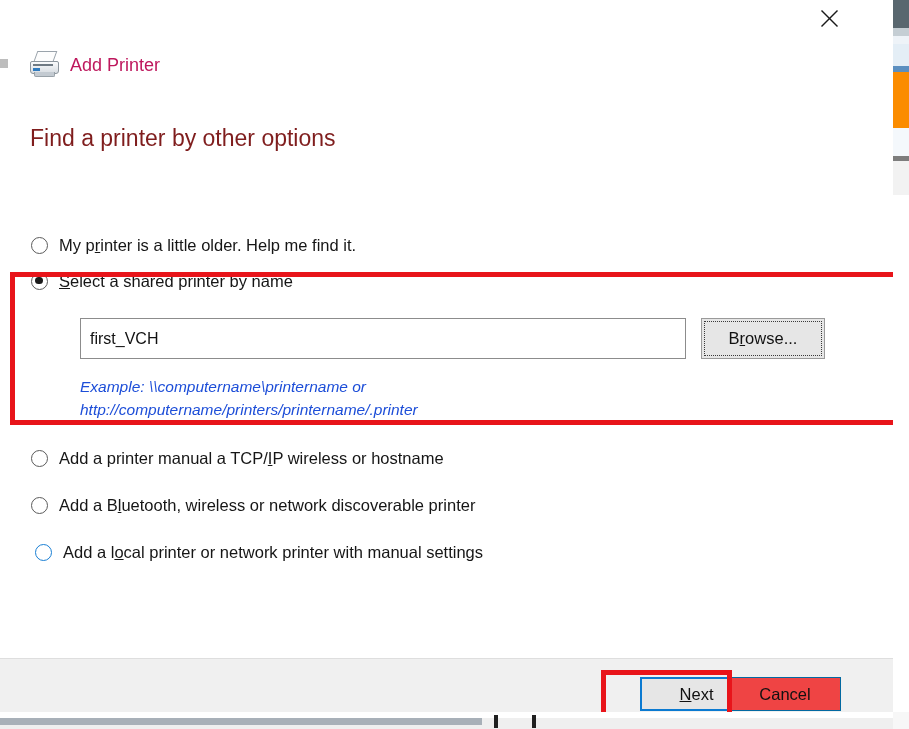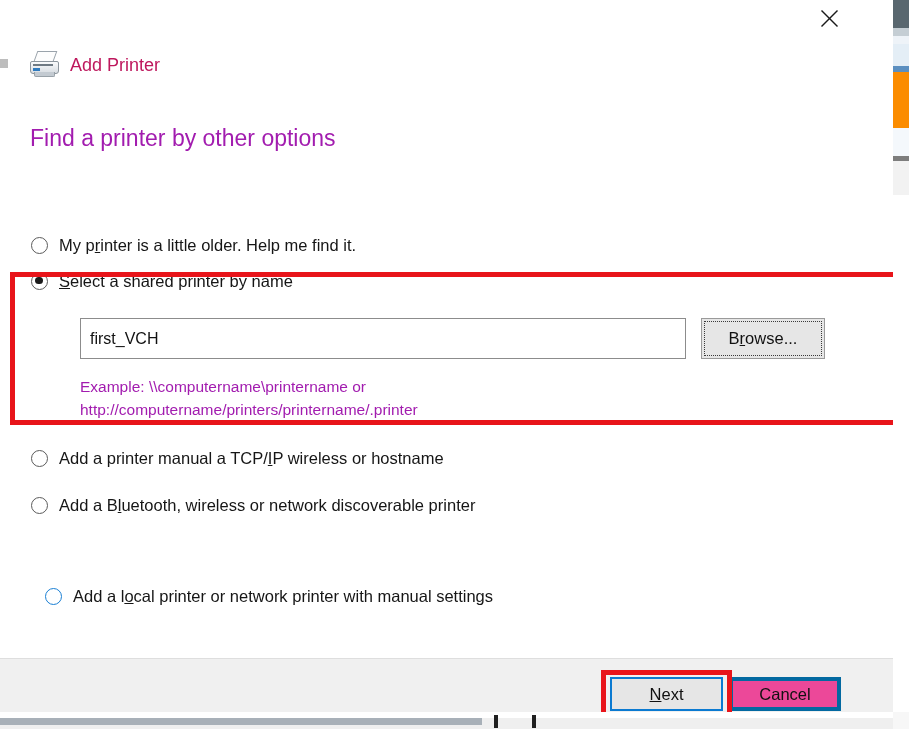--- a/index.html
+++ b/index.html
@@ -124,21 +124,21 @@
     line-height: 1;
     white-space: nowrap;
   }
 
   
   #page-heading {
     position: absolute;
     left: 30px;
     top: 125px;
     font-size: 23px;
-    color: #a21caf;
+    color: #7f1d1d;
     white-space: nowrap;
   }
 
   
   #options-group {
     position: absolute;
     left: 0;
     top: 0;
     width: 893px;
     height: 728px;
@@ -225,23 +225,24 @@
     left: 2px; top: 2px; right: 2px; bottom: 2px;
     border: 1px dotted #3a3a3a;
     pointer-events: none;
   }
 
   #example-text {
     position: absolute;
     left: 80px;
     top: 375px;
     font-size: 15.5px;
-    color: #a21caf;
+    color: #1d4ed8;
     line-height: 23px;
     white-space: pre-line;
+    font-style: italic;
   }
 
   
   .annot-box {
     position: absolute;
     border: 5px solid #e8141a;
     box-sizing: border-box;
     pointer-events: none;
     background: transparent;
   }
@@ -254,42 +255,42 @@
     left: 0;
     top: 658px;
     width: 893px;
     height: 54px;
     background: #f0f0f0;
     border-top: 1px solid #dedede;
     box-sizing: border-box;
   }
   #next-button {
     position: absolute;
-    left: 610px;
+    left: 640px;
     top: 677px;
     width: 113px;
     height: 34px;
     box-sizing: border-box;
     background: #e6e6e6;
     border: 2px solid #0b7ad1;
     font-family: "Liberation Sans", sans-serif;
     font-size: 16.5px;
     color: #111111;
     cursor: pointer;
     padding: 0;
   }
   #cancel-button {
     position: absolute;
     left: 729px;
     top: 677px;
     width: 112px;
     height: 34px;
     box-sizing: border-box;
-    background: #ec4899;
-    border: 4px solid #0369a1;
+    background: #ef4444;
+    border: 1px solid #0369a1;
     font-family: "Liberation Sans", sans-serif;
     font-size: 16.5px;
     color: #111111;
     cursor: pointer;
     padding: 0;
   }
 
   
   #bottom-scrollbar {
     position: absolute;
@@ -373,21 +374,21 @@
     <div class="option-row" style="left:31px; top:445px;">
       <span class="radio"></span>
       <span class="option-label"><span>Add a printer manual a TCP/</span><span class="accel">I</span><span>P wireless or hostname</span></span>
     </div>
 
     <div class="option-row" style="left:31px; top:492px;">
       <span class="radio"></span>
       <span class="option-label"><span>Add a B</span><span class="accel">l</span><span>uetooth, wireless or network discoverable printer</span></span>
     </div>
 
-    <div class="option-row" style="left:45px; top:539px;margin-top:44px;">
+    <div class="option-row" style="left:35px; top:539px;">
       <span class="radio hover"></span>
       <span class="option-label"><span>Add a l</span><span class="accel">o</span><span>cal printer or network printer with manual settings</span></span>
     </div>
   </div>
 
   <div id="shared-input-row">
     <input id="printer-name-input" type="text" value="first_VCH" style="">
     <button id="browse-button">
         <span><span>B</span><span class="accel">r</span><span>owse...</span></span>
       </button>

